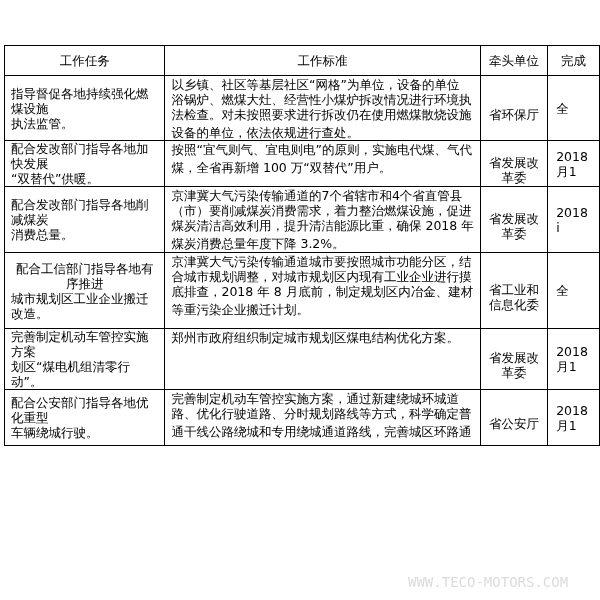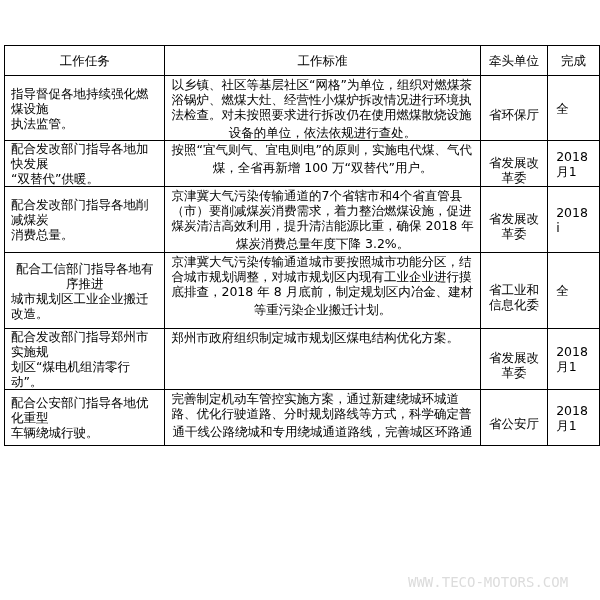--- a/index.html
+++ b/index.html
@@ -8,21 +8,21 @@
   .tbl { position: absolute; left: 4px; top: 45px; border-collapse: collapse; table-layout: fixed; }
   .tbl td, .tbl th { border: 1.5px solid #000; font-weight: normal; font-size: 12.5px; line-height: 15px; padding: 0 6px; overflow: hidden; }
   .tbl th { text-align: center; height: 29px; }
   .c1 { width: 174px; }
   .c2 { width: 288px; }
   .c3 { width: 64px; }
   .c4 { width: 40px; }
   .task { text-align: left; vertical-align: middle; }
   .std { text-align: left; vertical-align: top; padding-top: 1px !important; }
   .std .line { display: block; white-space: nowrap; }
-  .std .gap { margin-top: 3px; text-align: center; }
+  .std .gap { margin-top: 3px; }
   .unit { text-align: center; vertical-align: middle; padding-top: 12px !important; }
   .done { text-align: left; vertical-align: middle; white-space: nowrap; padding-left: 8px !important; font-size: 12px; }
   .watermark { position: absolute; left: 408px; top: 574px; font-family: "DejaVu Sans Mono", monospace; font-size: 14px; color: #dcdcdc; letter-spacing: 0px; }
 </style>
 </head>
 <body>
 
 <table class="tbl">
   <colgroup>
     <col class="c1">
@@ -38,21 +38,21 @@
       <th class="c4">完成</th>
     </tr>
   </thead>
   <tbody id="tbody">
       <tr style="height: 63px;">
         <td class="task">
           <span class="line" style="display: block;">指导督促各地持续强化燃煤设施</span>
           <span class="line" style="display: block;">执法监管。</span>
         </td>
         <td class="std">
-          <span class="line" style="display: block;">以乡镇、社区等基层社区“网格”为单位，组织对燃煤茶</span>
+          <span class="line" style="display: block;">以乡镇、社区等基层社区“网格”为单位，设备的单位</span>
           <span class="line" style="display: block;">浴锅炉、燃煤大灶、经营性小煤炉拆改情况进行环境执</span>
           <span class="line" style="display: block;">法检查。对未按照要求进行拆改仍在使用燃煤散烧设施</span>
           <span class="line gap" style="display: block;">设备的单位，依法依规进行查处。</span>
         </td>
         <td class="unit">
           <span class="line" style="display: block;">省环保厅</span>
         </td>
         <td class="done">
           <span class="line" style="display: block;">全</span>
         </td>
@@ -109,21 +109,21 @@
         <td class="unit">
           <span class="line" style="display: block;">省工业和</span>
           <span class="line" style="display: block;">信息化委</span>
         </td>
         <td class="done">
           <span class="line" style="display: block;">全</span>
         </td>
       </tr>
       <tr style="height: 48px;">
         <td class="task">
-          <span class="line" style="display: block;">配合发改部门指导郑州市实施规</span>
+          <span class="line" style="display: block;">完善制定机动车管控实施方案</span>
           <span class="line" style="display: block;">划区“煤电机组清零行动”。</span>
         </td>
         <td class="std">
           <span class="line" style="display: block;">郑州市政府组织制定城市规划区煤电结构优化方案。</span>
         </td>
         <td class="unit">
           <span class="line" style="display: block;">省发展改</span>
           <span class="line" style="display: block;">革委</span>
         </td>
         <td class="done">

